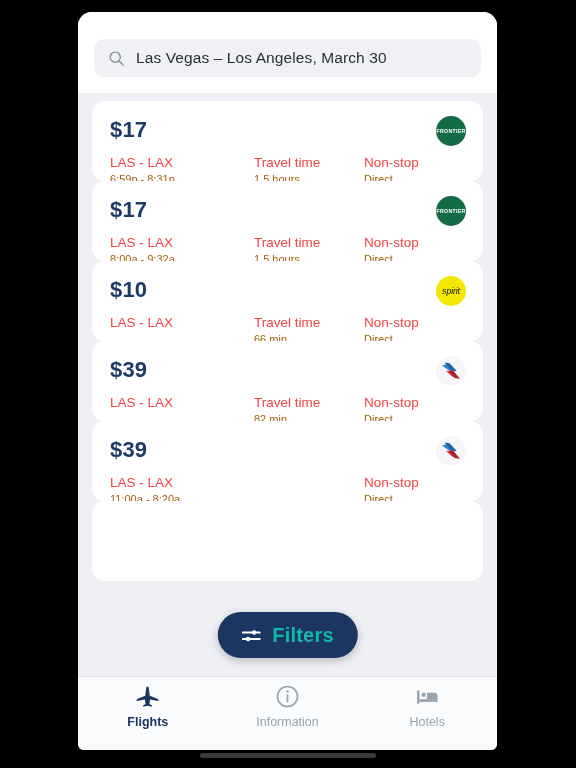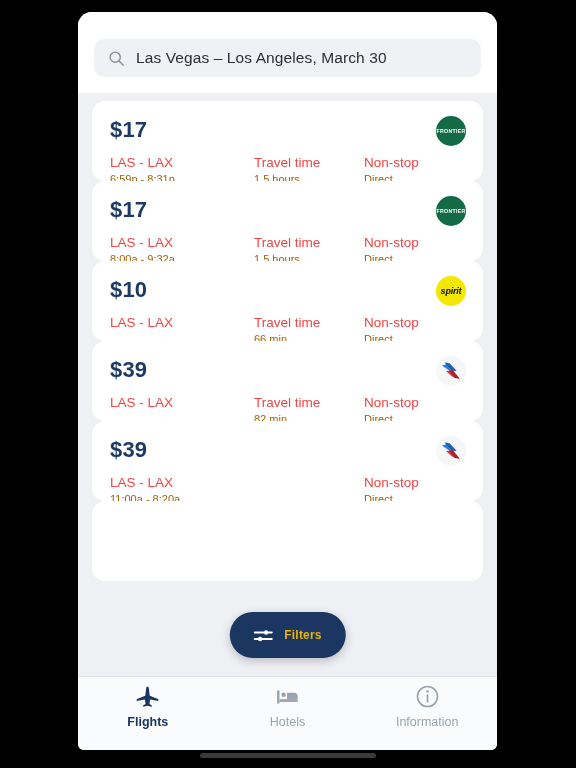--- a/index.html
+++ b/index.html
@@ -91,21 +91,21 @@
     color: #ffffff;
     font-size: 5.2px;
     font-weight: bold;
     letter-spacing: .3px;
     transform: scaleY(1.15);
   }
   .logo-spirit { background: #f5e800; }
   .logo-spirit span {
     color: #111111;
     font-size: 9px;
-    font-weight: bold;
+    font-weight: normal;
     font-style: italic;
     letter-spacing: -.2px;
   }
   .logo-aa { background: #f4f6f8; }
 
   .detail-row {
     position: absolute;
     left: 18px;
     right: 18px;
     top: 54px;
@@ -140,22 +140,22 @@
     background: #1b3661;
     border-radius: 23px;
     display: flex;
     align-items: center;
     gap: 12px;
     cursor: pointer;
     box-shadow: 0 3px 10px rgba(0,0,0,.22);
     z-index: 5;
   }
   .filters-label {
-    color: #eab308;
-    font-size: 12px;
+    color: #14b8a6;
+    font-size: 20px;
     font-weight: bold;
     letter-spacing: .2px;
   }
 
   
   .tabbar {
     flex: 0 0 auto;
     height: 74px;
     background: #fafbfc;
     border-top: 1px solid #e2e5ea;
@@ -349,35 +349,35 @@
         <svg width="25" height="25" viewBox="0 0 24 24">
           <path d="M21.5 14.2 L14.2 11.3 L13.3 4.2 C13.2 3.2 12.6 2.5 12 2.5 c-.6 0-1.2 .7-1.3 1.7 l-.9 7.1 L2.5 14.2 c-.6 .25-.9 .7-.9 1.2 v.9 l7.9-1.5 .6 4.4 -2.3 1.5 v1.1 l4.2-1 4.2 1 v-1.1 l-2.3-1.5 .6-4.4 7.9 1.5 v-.9 c0-.5-.3-.95-.9-1.2 z" fill="#1b3661"></path>
         </svg>
       </span>
       <span class="tab-label">Flights</span>
     </div>
 
     <div class="tab">
       <span class="tab-icon">
         <svg width="25" height="25" viewBox="0 0 24 24">
+          <circle cx="12" cy="12" r="9.6" fill="none" stroke="#9aa3b0" stroke-width="1.6"></circle>
+          <circle cx="12" cy="7.3" r="1.2" fill="#9aa3b0"></circle>
+          <line x1="12" y1="10.6" x2="12" y2="17" stroke="#9aa3b0" stroke-width="1.7" stroke-linecap="round"></line>
+        </svg>
+      </span>
+      <span class="tab-label">Information</span>
+    </div>
+
+    <div class="tab">
+      <span class="tab-icon">
+        <svg width="25" height="25" viewBox="0 0 24 24">
           <rect x="2" y="6" width="2.3" height="13" rx="1" fill="#9aa3b0"></rect>
           <circle cx="8.3" cy="10.3" r="2.1" fill="#9aa3b0"></circle>
           <path d="M11.5 8.4 h7.2 c1.7 0 3 1.3 3 3 v3.4 h-10.2 z" fill="#9aa3b0"></path>
           <rect x="4.3" y="14.6" width="17.4" height="2.6" fill="#9aa3b0"></rect>
         </svg>
       </span>
       <span class="tab-label">Hotels</span>
     </div>
-
-    <div class="tab">
-      <span class="tab-icon">
-        <svg width="25" height="25" viewBox="0 0 24 24">
-          <circle cx="12" cy="12" r="9.6" fill="none" stroke="#9aa3b0" stroke-width="1.6"></circle>
-          <circle cx="12" cy="7.3" r="1.2" fill="#9aa3b0"></circle>
-          <line x1="12" y1="10.6" x2="12" y2="17" stroke="#9aa3b0" stroke-width="1.7" stroke-linecap="round"></line>
-        </svg>
-      </span>
-      <span class="tab-label">Information</span>
-    </div>
   </div>
 </div>
 
 <div class="home-indicator"></div>
 
 </body></html>

